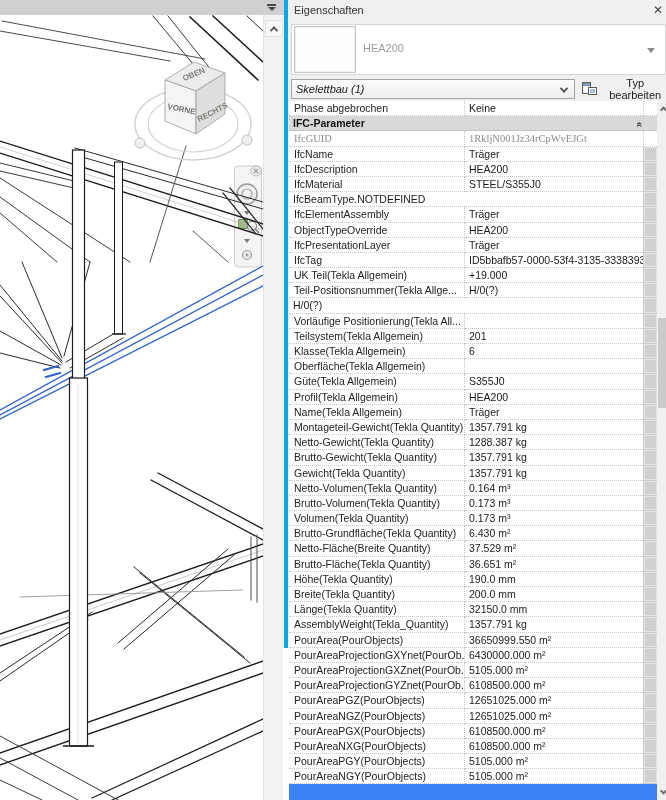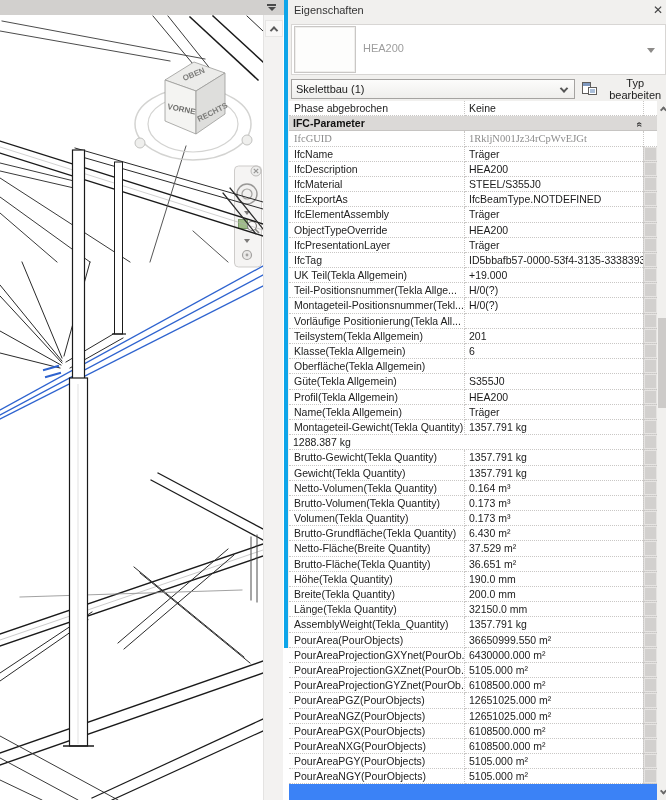--- a/index.html
+++ b/index.html
@@ -26,21 +26,21 @@
   #panel-title { position:absolute; left:5px; top:4px; font-size:11px; color:#333; }
   #panel-close { position:absolute; right:7px; top:3px; font-size:12px; color:#444; cursor:default; }
 
   #type-area { position:absolute; left:1px; top:22px; width:381px; height:56px; background:#f1f0ee; }
   #type-combo { position:absolute; left:2px; top:2px; right:4px; height:51px; background:#fff; border:1px solid #d8d6d4; }
   #type-image { position:absolute; left:2px; top:1px; width:62px; height:47px; background:#fdfdfc; border:1px solid #c9c7c5; box-shadow:inset 0 0 0 1px #efeeec; }
   #type-name { position:absolute; left:71px; top:17px; font-size:11px; color:#9d9d9d; }
   #type-arrow { position:absolute; right:10px; top:23px; width:0; height:0; border-left:4px solid transparent; border-right:4px solid transparent; border-top:5px solid #8d8b89; }
 
   #filter-bar { position:absolute; left:1px; top:78px; width:381px; height:23px; }
-  #filter-select { position:absolute; left:2px; top:1px; width:284px; height:20px; background:linear-gradient(#fcfcfb,#efeeec); border:1px solid #a5a3a1; font-size:11px; color:#1c1c1c; line-height:18px; padding-left:4px; white-space:nowrap; overflow:hidden; }
+  #filter-select { position:absolute; left:2px; top:1px; width:284px; height:20px; background:linear-gradient(#fcfcfb,#efeeec); border:1px solid #a5a3a1; font-size:11px; color:#1c1c1c; line-height:18px; padding-left:4px; white-space:nowrap; overflow:hidden;font-style:italic; }
   #filter-select .chev { position:absolute; right:7px; top:7px; border-color:#555; }
   #edit-type-btn { position:absolute; left:293px; top:1px; height:20px; display:flex; align-items:center; gap:4px; font-size:11px; color:#1c1c1c;text-align:center; }
   .et-icon { position:relative; width:15px; height:14px; }
   .et-icon .w1 { position:absolute; left:0; top:0; width:9px; height:12px; background:#fff; border:1px solid #5f5d5b; }
   .et-icon .w1 i { position:absolute; left:0; top:0; width:7px; height:3px; background:#7e98bf; display:block; }
   .et-icon .w2 { position:absolute; left:6px; top:5px; width:9px; height:8px; background:#fff; border:1px solid #5f5d5b; }
   .et-icon .w2 i { position:absolute; left:1px; top:1px; width:5px; height:4px; background:#a9bed9; display:block; }
 
   #prop-table { position:absolute; left:1px; top:101px; width:368px; height:699px; background:#3b82f6; overflow:hidden; }
   .prow { position:relative; display:flex; height:15.2px; background:#fff; }
@@ -257,21 +257,20 @@
           <div class="pname">IfcDescription</div>
           <div class="pval">HEA200</div>
           <div class="pbtn on"></div>
         </div>
         <div class="prow">
           <div class="pname">IfcMaterial</div>
           <div class="pval">STEEL/S355J0</div>
           <div class="pbtn on"></div>
         </div>
         <div class="prow">
-          <div class="pname">IfcExportAs</div>
           <div class="pval">IfcBeamType.NOTDEFINED</div>
           <div class="pbtn on"></div>
         </div>
         <div class="prow">
           <div class="pname">IfcElementAssembly</div>
           <div class="pval">Träger</div>
           <div class="pbtn on"></div>
         </div>
         <div class="prow">
           <div class="pname">ObjectTypeOverride</div>
@@ -292,21 +291,20 @@
           <div class="pname">UK Teil(Tekla Allgemein)</div>
           <div class="pval">+19.000</div>
           <div class="pbtn on"></div>
         </div>
         <div class="prow">
           <div class="pname">Teil-Positionsnummer(Tekla Allge...</div>
           <div class="pval">H/0(?)</div>
           <div class="pbtn on"></div>
         </div>
         <div class="prow">
-          <div class="pname">Montageteil-Positionsnummer(Tekl...</div>
           <div class="pval">H/0(?)</div>
           <div class="pbtn on"></div>
         </div>
         <div class="prow">
           <div class="pname">Vorläufige Positionierung(Tekla All...</div>
           <div class="pval"></div>
           <div class="pbtn on"></div>
         </div>
         <div class="prow">
           <div class="pname">Teilsystem(Tekla Allgemein)</div>
@@ -337,20 +335,21 @@
           <div class="pname">Name(Tekla Allgemein)</div>
           <div class="pval">Träger</div>
           <div class="pbtn on"></div>
         </div>
         <div class="prow">
           <div class="pname">Montageteil-Gewicht(Tekla Quantity)</div>
           <div class="pval">1357.791 kg</div>
           <div class="pbtn on"></div>
         </div>
         <div class="prow">
+          <div class="pname">Netto-Gewicht(Tekla Quantity)</div>
           <div class="pval">1288.387 kg</div>
           <div class="pbtn on"></div>
         </div>
         <div class="prow">
           <div class="pname">Brutto-Gewicht(Tekla Quantity)</div>
           <div class="pval">1357.791 kg</div>
           <div class="pbtn on"></div>
         </div>
         <div class="prow">
           <div class="pname">Gewicht(Tekla Quantity)</div>

